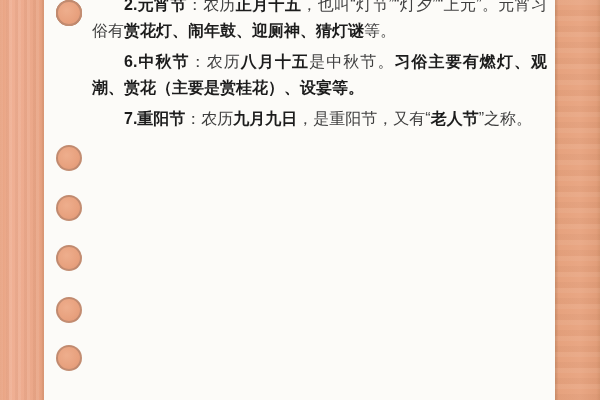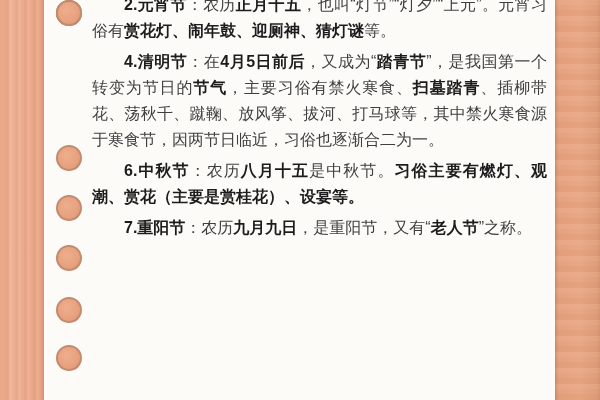--- a/index.html
+++ b/index.html
@@ -92,16 +92,15 @@
 <div class="hole"></div>
 <div class="hole"></div>
 <div class="hole"></div>
 <div class="hole"></div>
 <div class="hole"></div>
 <div class="hole"></div>
 <div class="hole"></div>
 
 <div class="doc">
     <p><b>2.元宵节</b><span>：农历</span><b>正月十五</b><span>，也叫“灯节”“灯夕”“上元”。元宵习俗有</span><b>赏花灯、闹年鼓、迎厕神、猜灯谜</b><span>等。</span></p>
-    <p><b>4.清明节</b><span>：在</span><b>4月5日前后</b><span>，又成为“</span><b>踏青节</b><span>”，是我国第一个转变为节日的</span><b>节气</b><span>，主要习俗有禁火寒食、</span><b>扫墓踏青</b><span>、插柳带花、荡秋千、蹴鞠、放风筝、拔河、打马球等，其中禁火寒食源于寒食节，因两节日临近，习俗也逐渐合二为一。</span></p>
     <p><b>6.中秋节</b><span>：农历</span><b>八月十五</b><span>是中秋节。</span><b>习俗主要有燃灯、观潮、赏花（主要是赏桂花）、设宴等。</b></p>
     <p><b>7.重阳节</b><span>：农历</span><b>九月九日</b><span>，是重阳节，又有“</span><b>老人节</b><span>”之称。</span></p>
   </div>
 
 </body></html>

